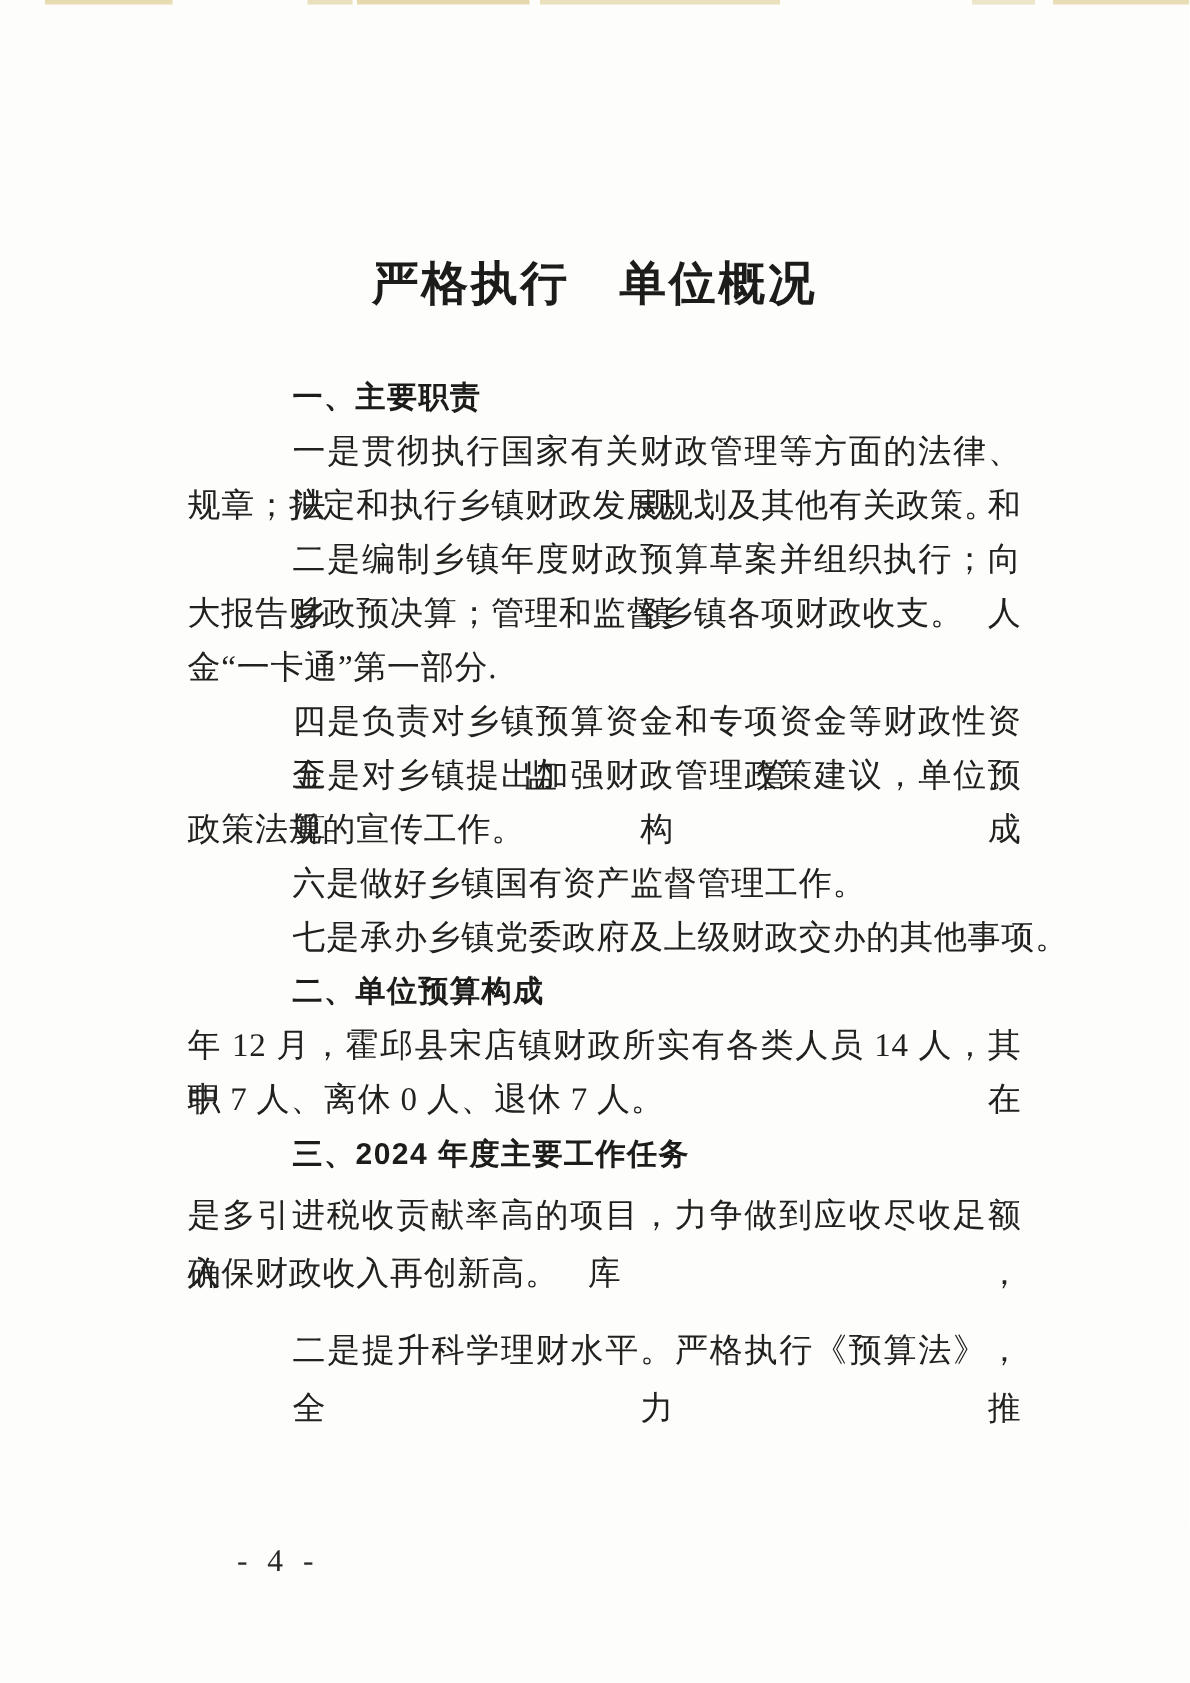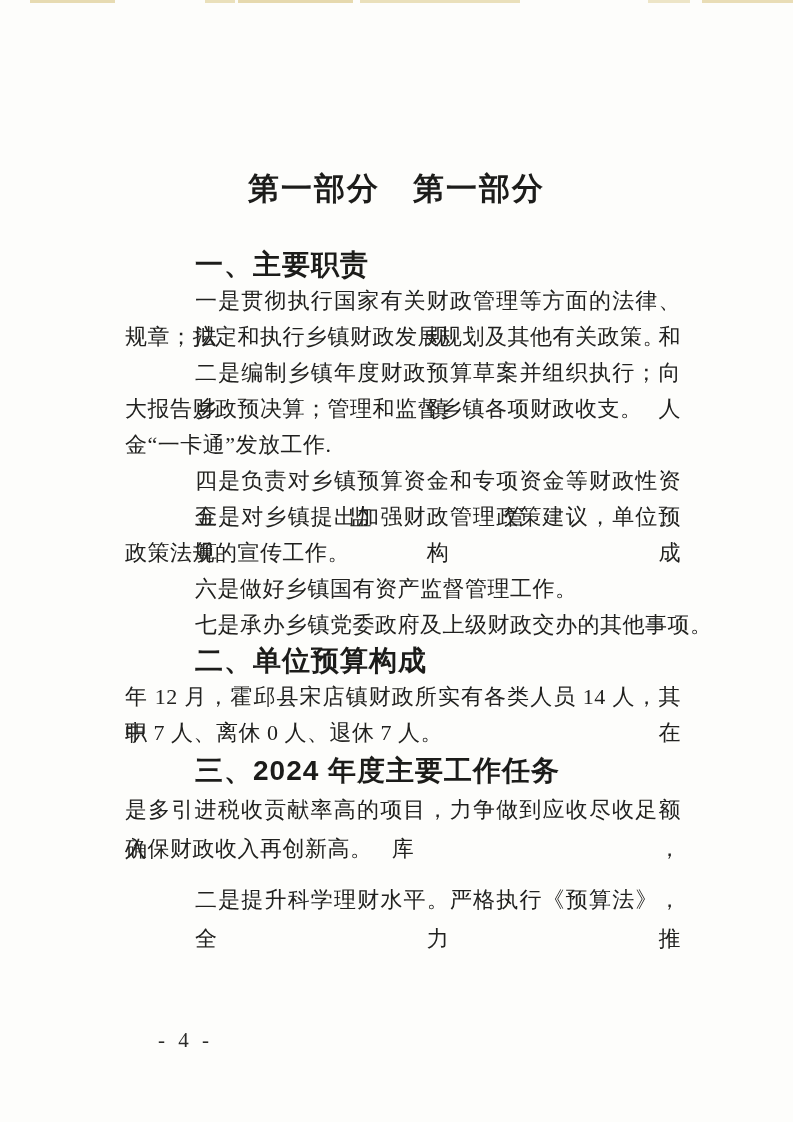--- a/index.html
+++ b/index.html
@@ -61,21 +61,21 @@
   }
   .ind { padding-left: 70px; }      
   .just {                           
     white-space: normal;
     text-align: justify;
     text-align-last: justify;
   }
   .heading {
     font-family: "Liberation Sans", "DejaVu Sans", sans-serif;
     font-weight: 700;
-    font-size: 28px;
+    font-size: 20px;
     letter-spacing: 1px;
     color: #1c1c1a;
   }
   .sec3 { line-height: 39px; height: 39px; }
   .gap-before { margin-top: 12px; }
 
   .page-number {
     position: absolute;
     left: 158px;
     top: 1028px;
@@ -90,29 +90,29 @@
 
 <div class="page">
 
   <div class="scan-artifact art1"></div>
   <div class="scan-artifact art2"></div>
   <div class="scan-artifact art3"></div>
   <div class="scan-artifact art4"></div>
   <div class="scan-artifact art5"></div>
   <div class="scan-artifact art6"></div>
 
-  <div class="doc-title">第一部分　第一部分</div>
+  <div class="doc-title">严格执行　单位概况</div>
 
   <div class="body-block">
     <div class="line heading ind">一、主要职责</div>
     <div class="line ind just">一是贯彻执行国家有关财政管理等方面的法律、法规和</div>
     <div class="line">规章；拟定和执行乡镇财政发展规划及其他有关政策。</div>
     <div class="line ind just">二是编制乡镇年度财政预算草案并组织执行；向乡镇人</div>
     <div class="line">大报告财政预决算；管理和监督乡镇各项财政收支。</div>
-    <div class="line">金“一卡通”发放工作.</div>
+    <div class="line">金“一卡通”第一部分.</div>
     <div class="line ind just">四是负责对乡镇预算资金和专项资金等财政性资金监管。</div>
     <div class="line ind just">五是对乡镇提出加强财政管理政策建议，单位预算构成</div>
     <div class="line">政策法规的宣传工作。</div>
     <div class="line ind">六是做好乡镇国有资产监督管理工作。</div>
     <div class="line ind">七是承办乡镇党委政府及上级财政交办的其他事项。</div>
     <div class="line heading ind">二、单位预算构成</div>
     <div class="line just">年 12 月，霍邱县宋店镇财政所实有各类人员 14 人，其中在</div>
     <div class="line">职 7 人、离休 0 人、退休 7 人。</div>
     <div class="line heading ind sec3">三、2024 年度主要工作任务</div>
     <div class="line just sec3">是多引进税收贡献率高的项目，力争做到应收尽收足额入库，</div>

